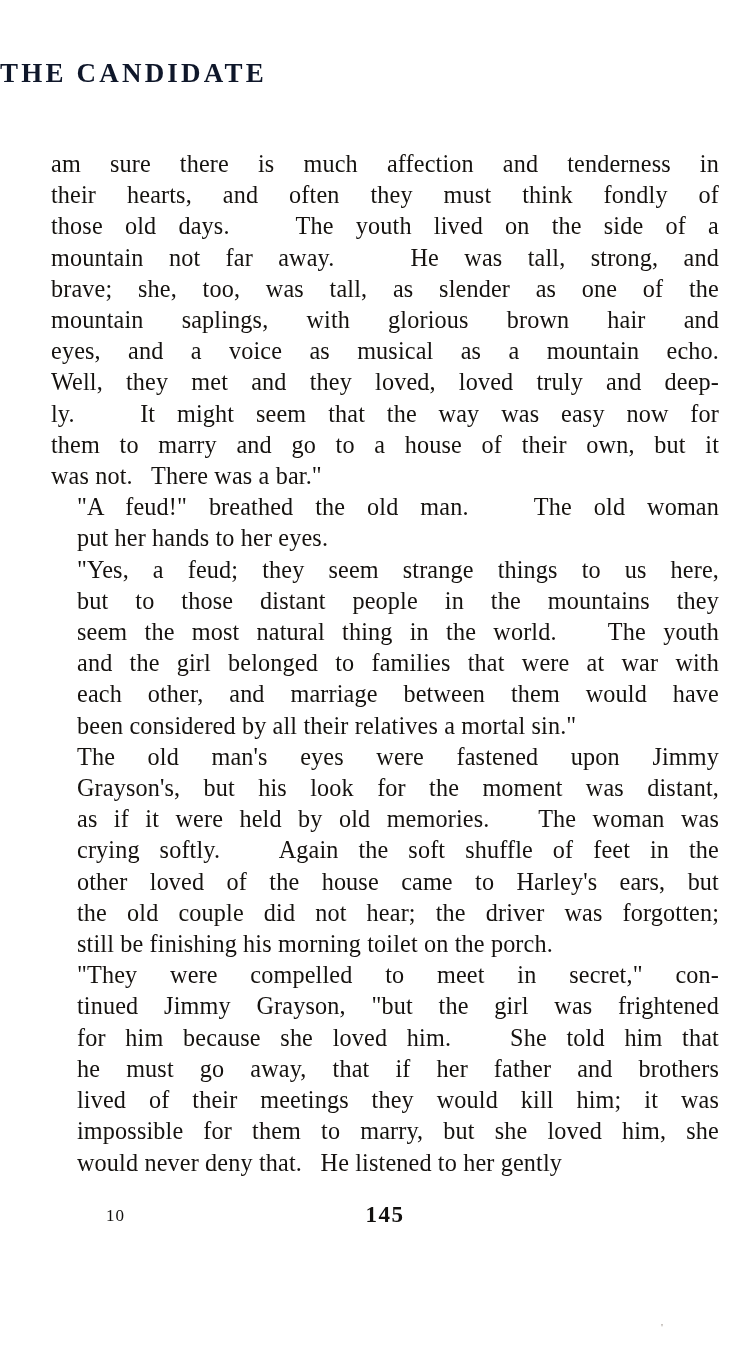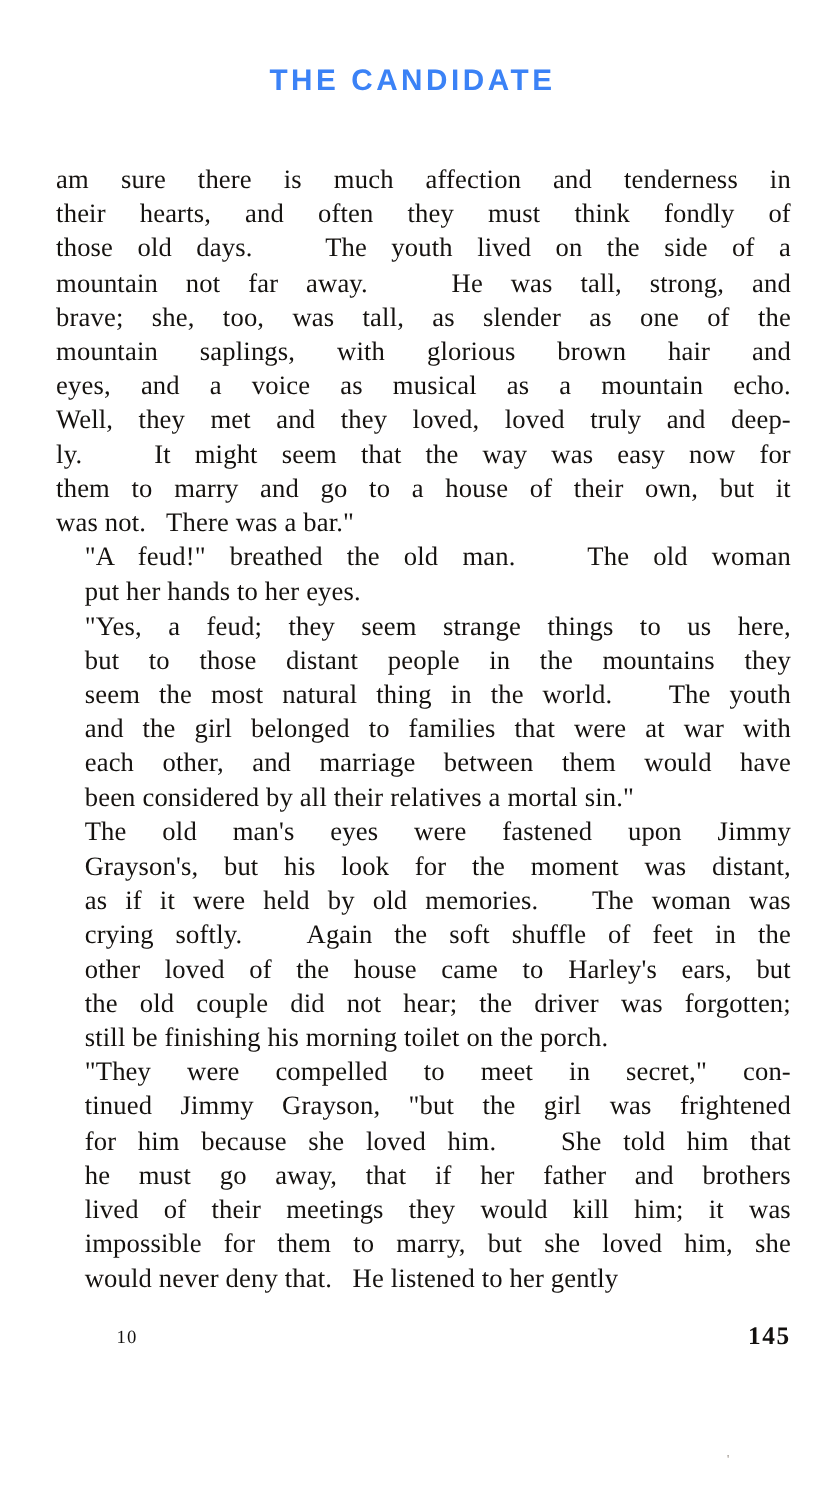--- a/index.html
+++ b/index.html
@@ -19,26 +19,25 @@
     width: 750px;
     height: 1367px;
     box-sizing: border-box;
     padding: 0;
   }
   .running-head {
     position: absolute;
     top: 58px;
     left: 0;
     width: 750px;
-    text-align: center;
     font-size: 27px;
     font-weight: bold;
     letter-spacing: 3.2px;
-    font-family: Liberation Sans, sans-serif;
-    color: #3b82f6;
+    font-family: Liberation Serif, serif;
+    color: #0f172a;
   }
   .text-block {
     position: absolute;
     top: 110px;
     left: 51px;
     width: 668px;
     margin-top: 38px;
   }
   p.para {
     margin: 0;
@@ -65,21 +64,21 @@
     top: 4px;
     font-size: 17px;
     font-weight: normal;
     letter-spacing: 1px;
   }
   .folio-center {
     position: absolute;
     left: 0;
     top: 0;
     width: 668px;
-    text-align: right;
+    text-align: center;
     font-size: 23px;
     font-weight: bold;
     letter-spacing: 1.5px;
   }
   .speck {
     position: absolute;
     left: 661px;
     top: 1321px;
     font-size: 11px;
     color: #8c8279;

